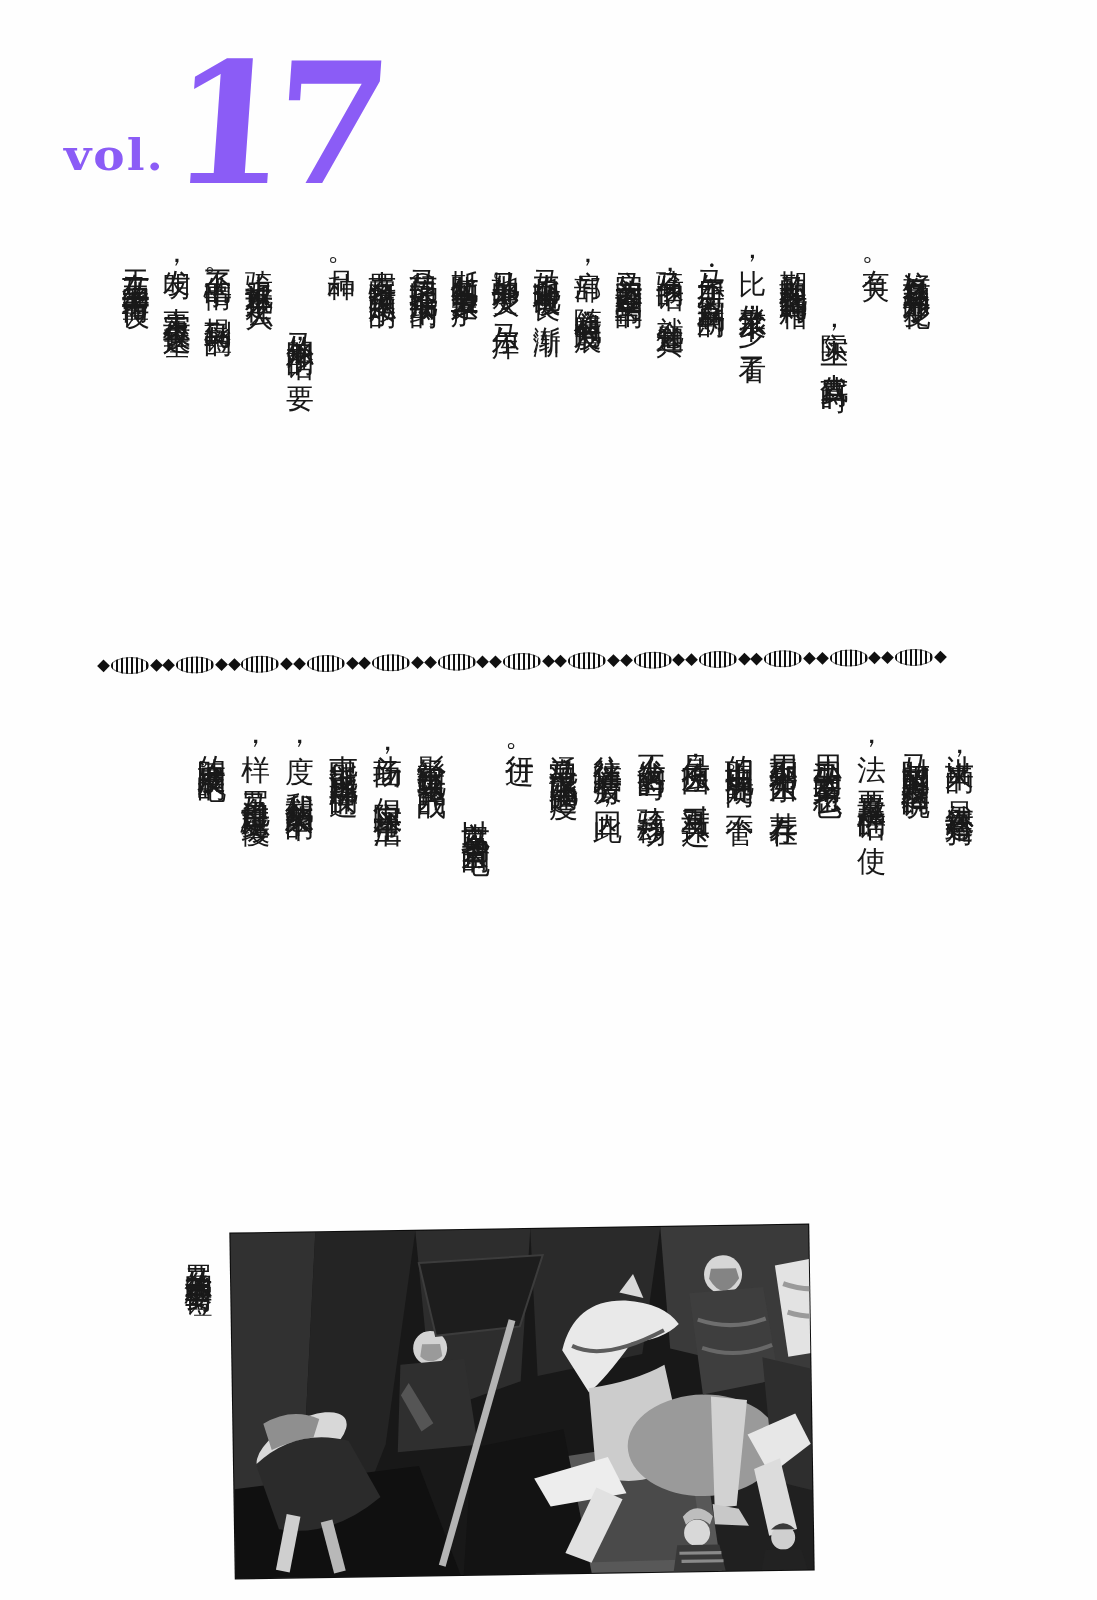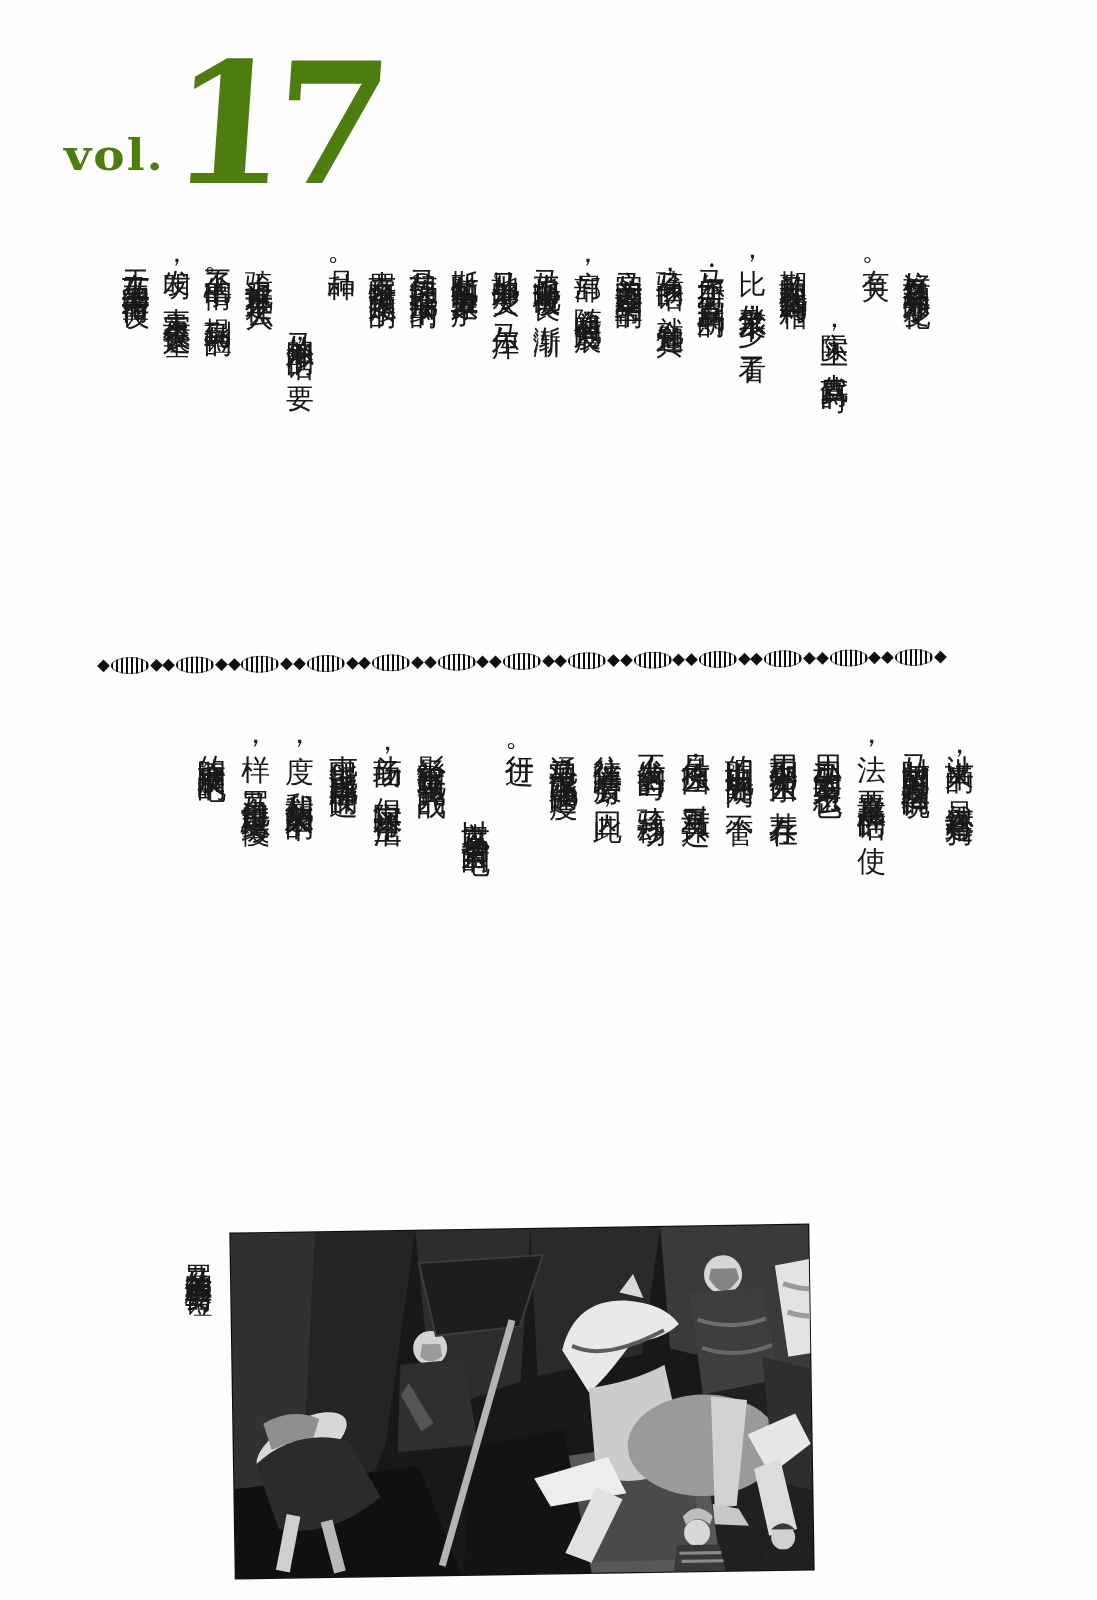--- a/index.html
+++ b/index.html
@@ -10,21 +10,21 @@
     background:#fefefe;
     overflow:hidden;
     font-family:"DejaVu Serif","Liberation Serif",serif;
     color:#141414;
   }
 
   
   .logo{
     position:absolute;left:64px;top:66px;
     display:flex;align-items:flex-end;
-    color:#4d7c0f;
+    color:#8b5cf6;
   }
   .vol-label{
     font-weight:bold;font-size:47px;line-height:1;
     letter-spacing:2px;margin:0 6px 6px 0;
     transform:scaleY(.92);
   }
   .vol-number{
     font-weight:bold;font-size:168px;line-height:.70;
     letter-spacing:-14px;
     transform:skewX(-4deg);

